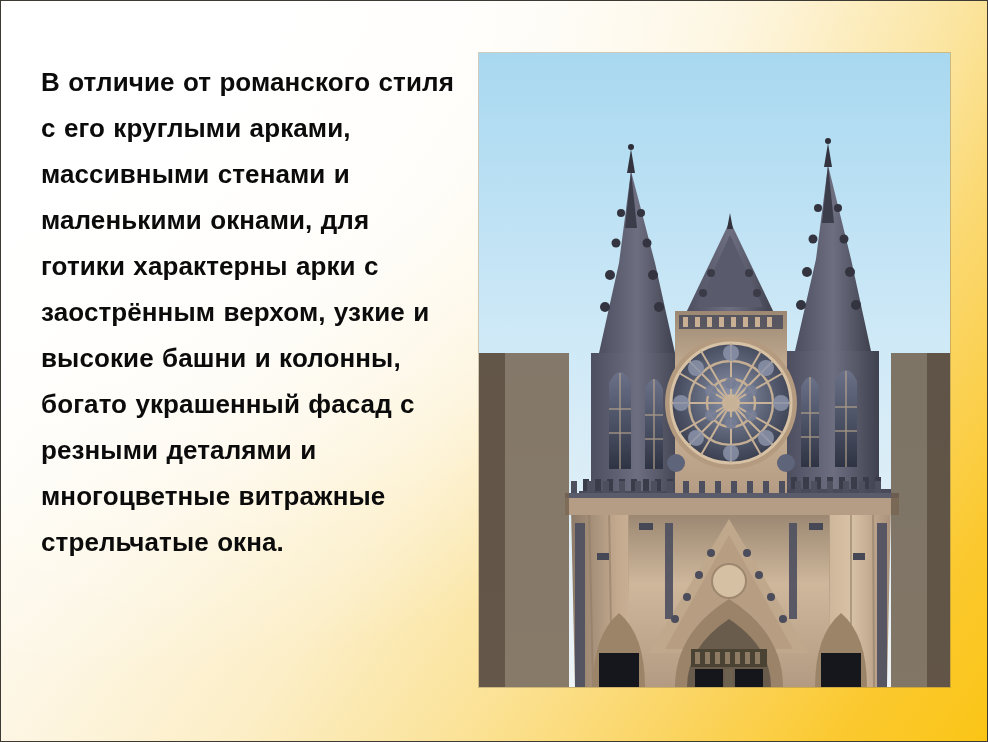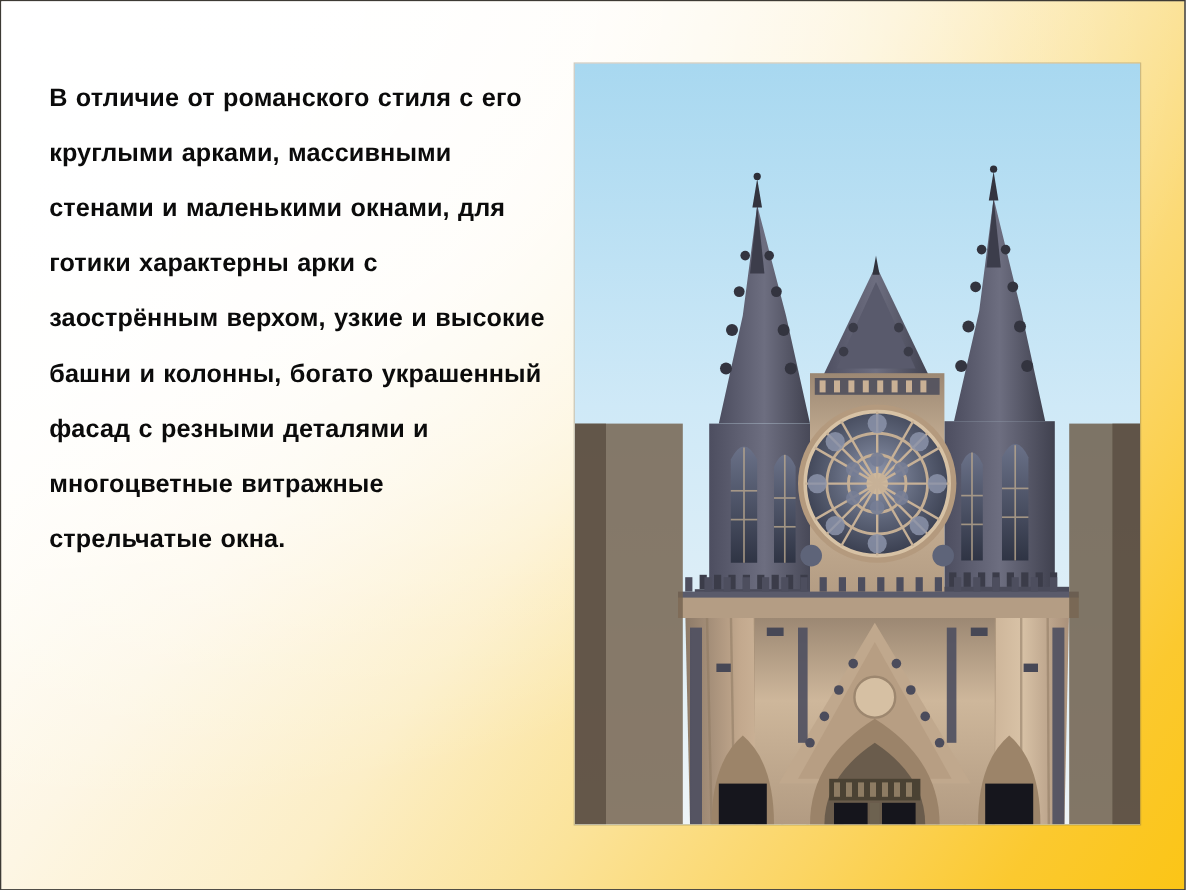--- a/index.html
+++ b/index.html
@@ -45,21 +45,21 @@
   
   #text-block {
     position: absolute;
     left: 40px;
     top: 58px;
     width: 420px;
     z-index: 3;
   }
   #body-text {
     margin: 0;
-    font-size: 21px;
+    font-size: 26px;
     line-height: 46px;
     font-weight: bold;
     color: #0b0b0b;
     letter-spacing: 0.1px;
     word-spacing: 1px;
     text-align: left;
   }
 
   
   #photo-frame {

